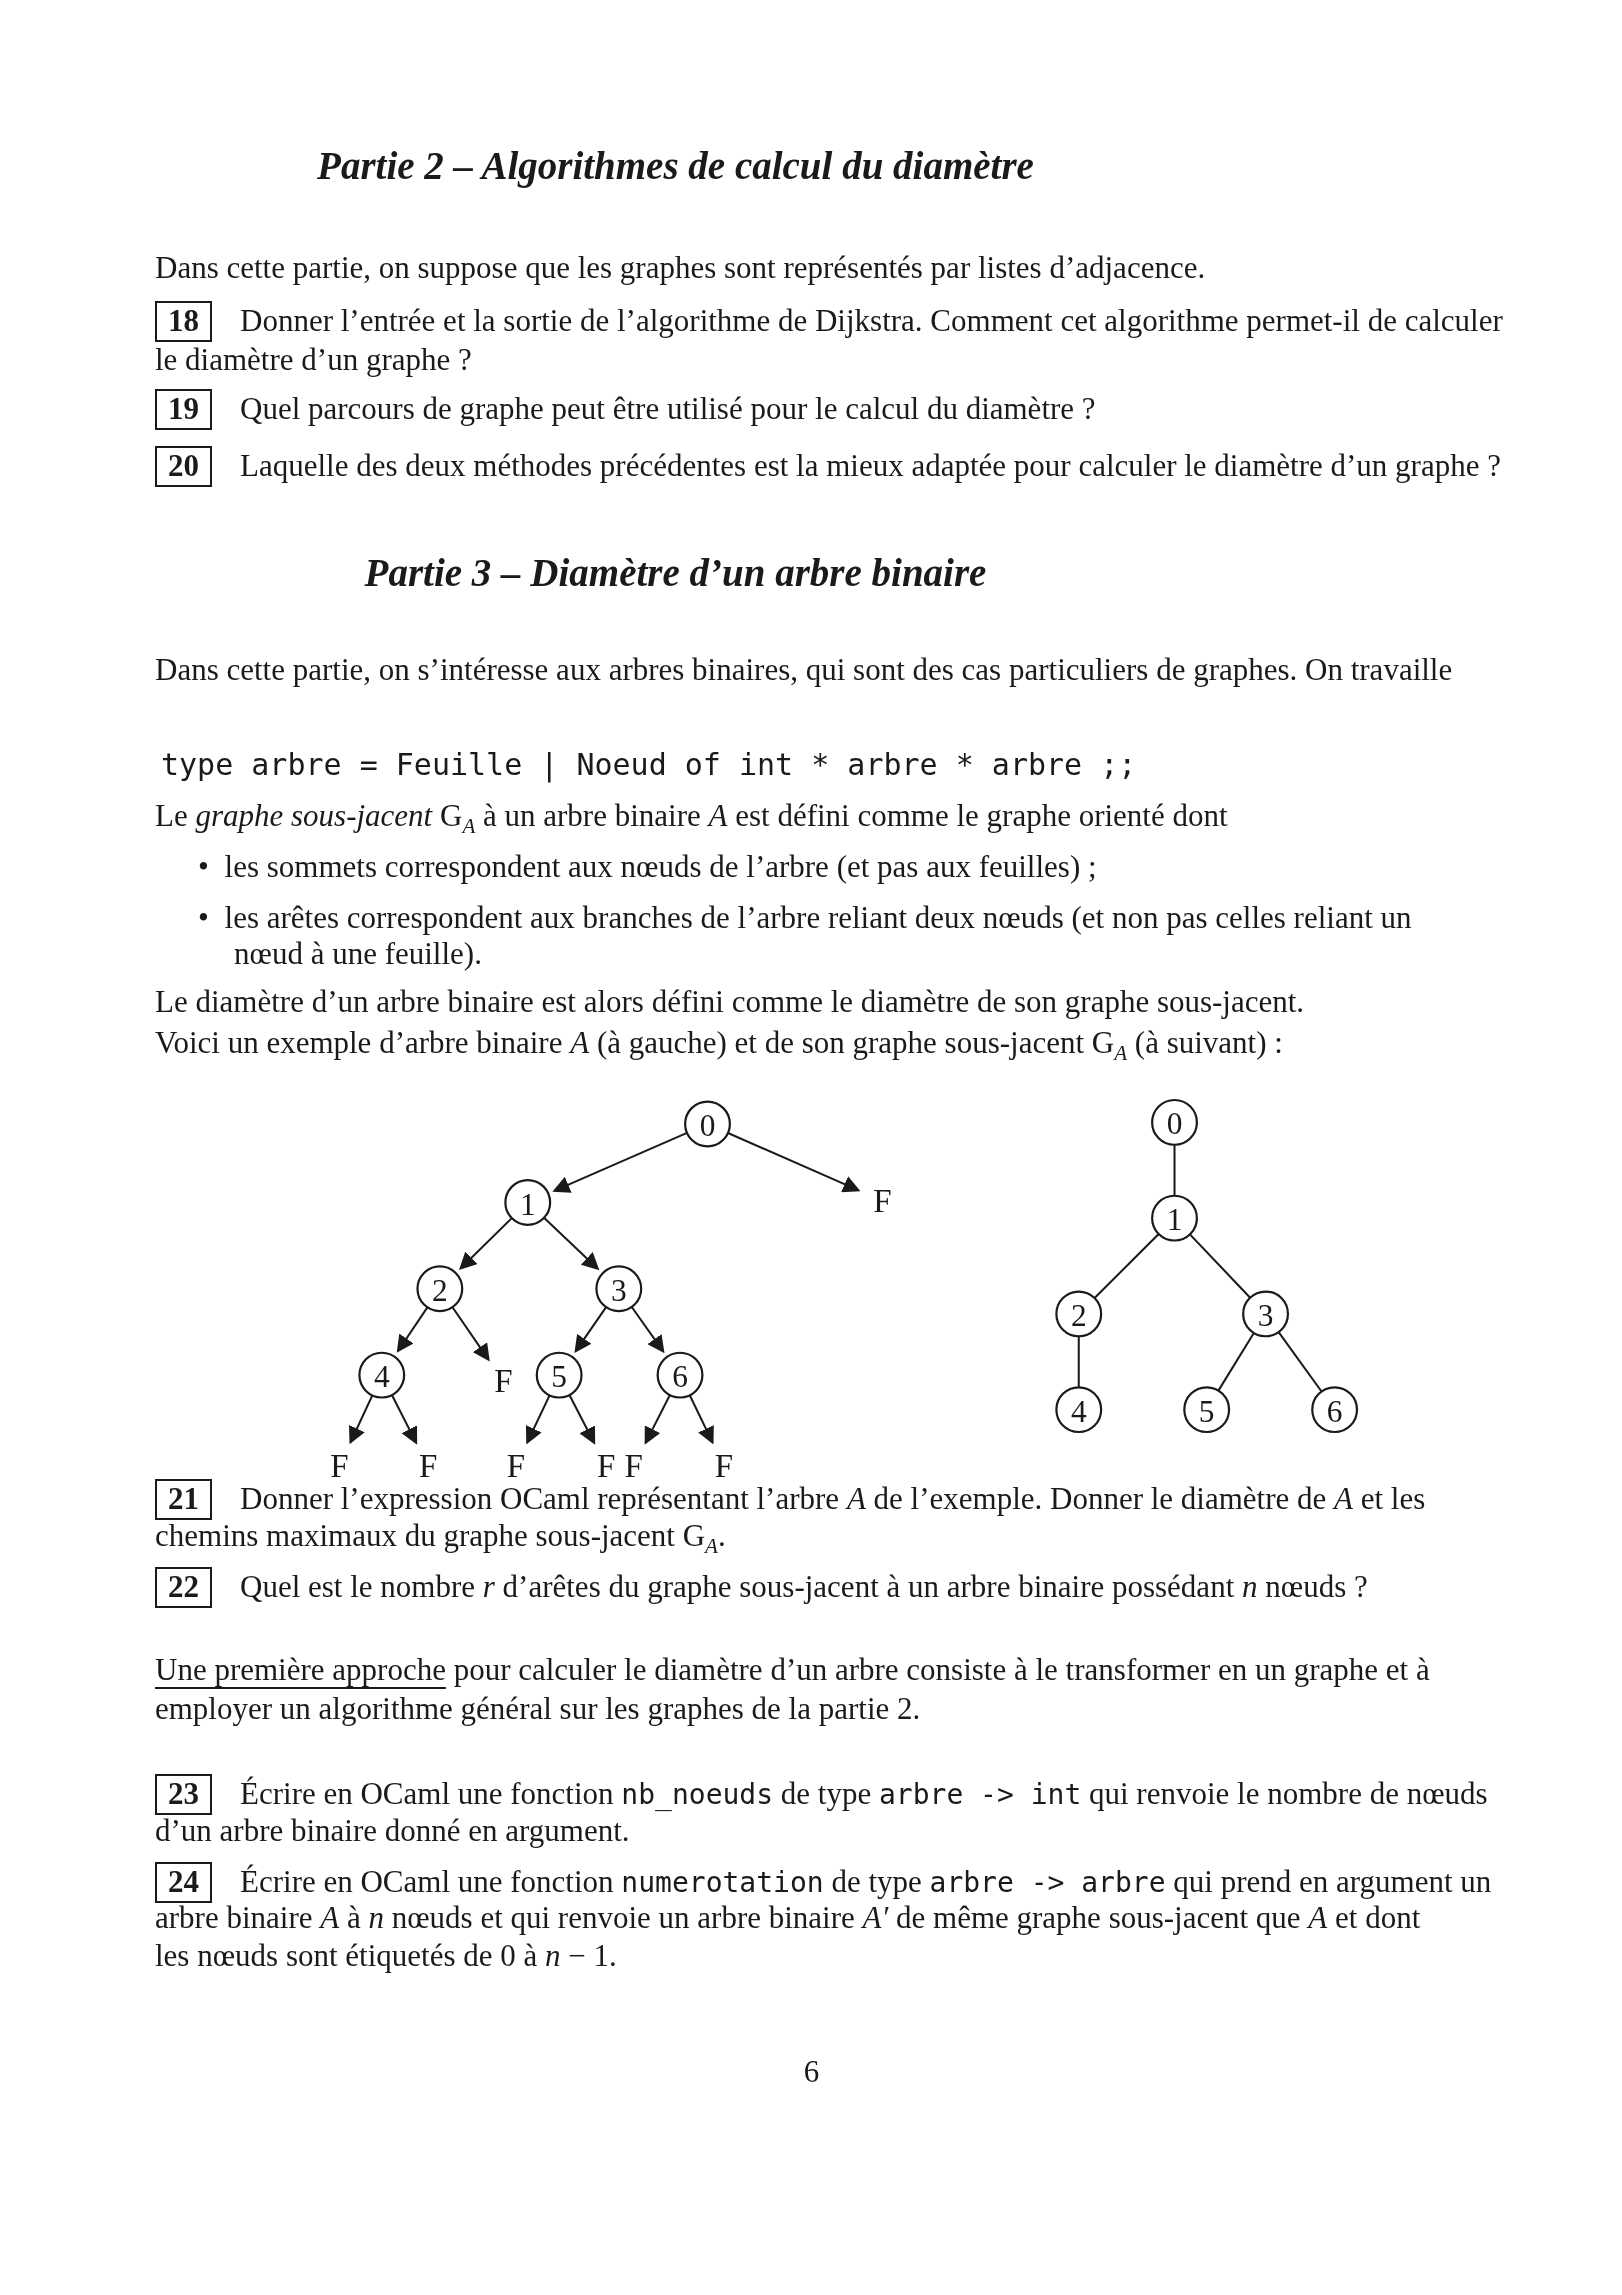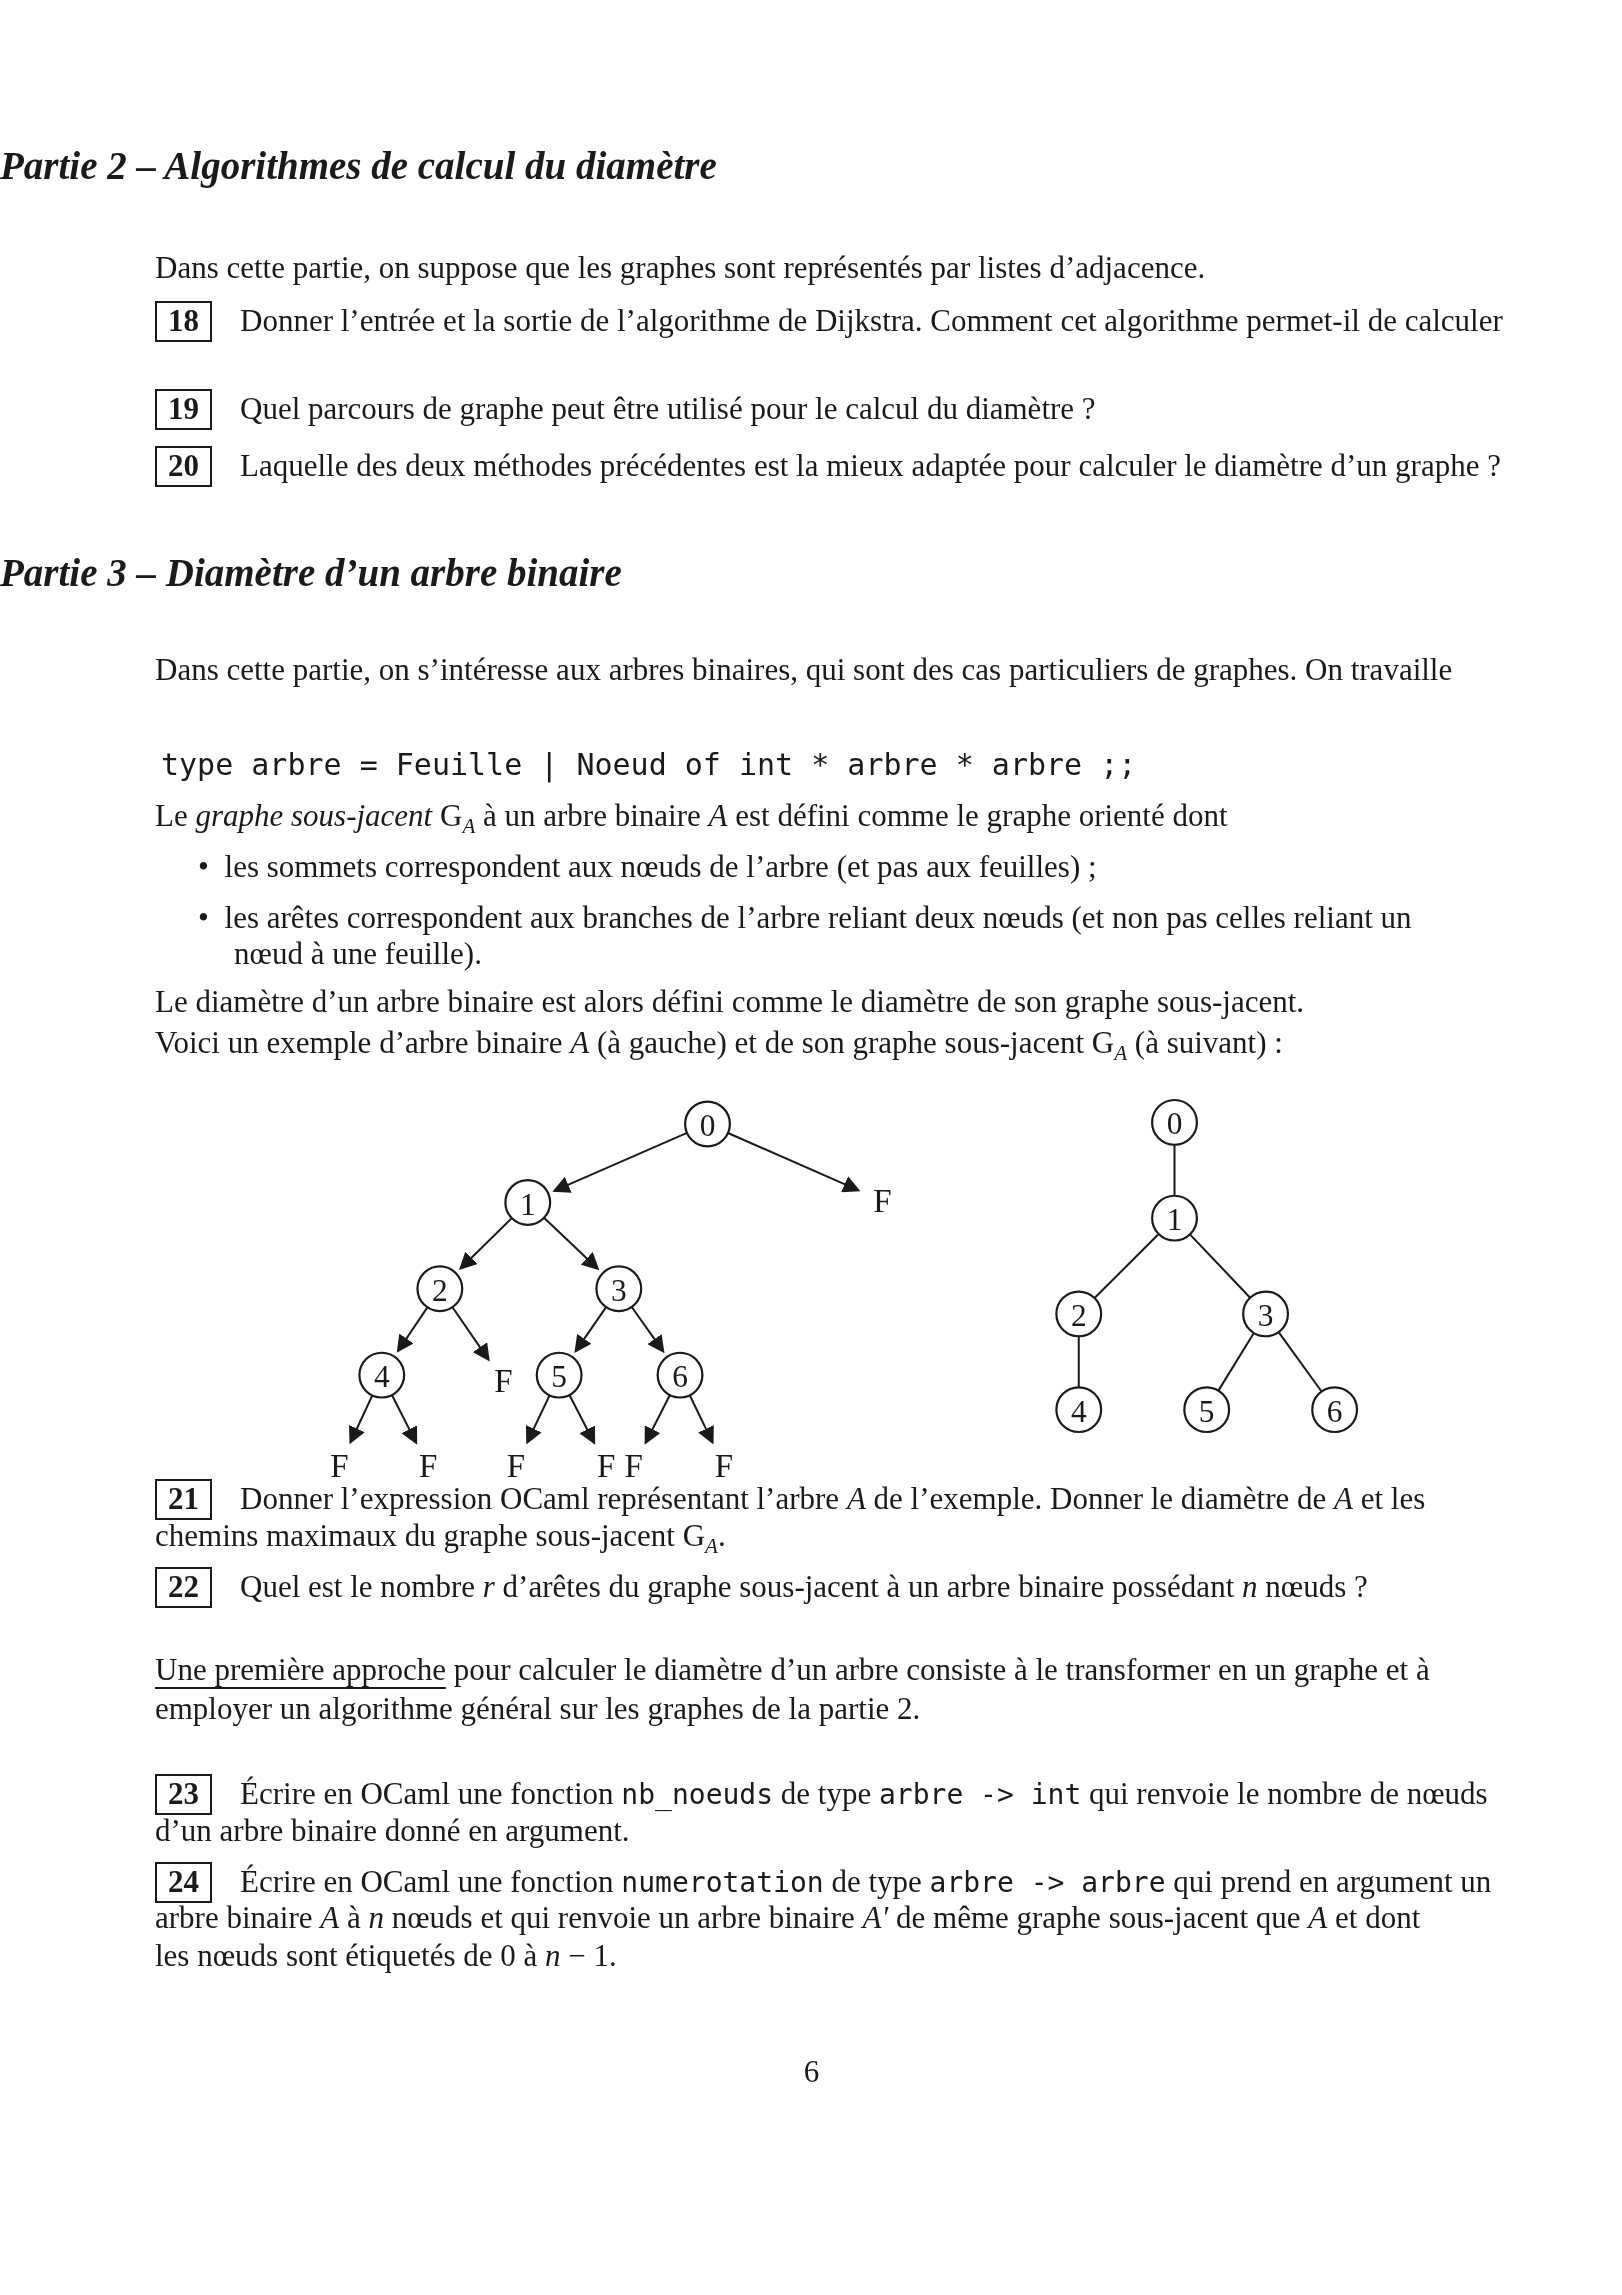--- a/index.html
+++ b/index.html
@@ -6,23 +6,24 @@
   .page{
     position:relative;
     width:1623px;height:2295px;
     background:#ffffff;
     color:#1a1a1a;
     font-family:"Liberation Serif","DejaVu Serif",serif;
     overflow:hidden;
   }
   .part-title{
     position:absolute;left:0;width:1337px;
-    text-align:left;
+    text-align:center;
     font-size:39px;font-weight:bold;font-style:italic;
     white-space:nowrap;
+    padding-left:7px;
   }
   .line{
     position:absolute;left:155px;width:1350px;
     font-size:31px;
     white-space:nowrap;
   }
   .cont{left:155px;}
   .bullet-line{left:198px;}
   .bullet-cont{left:234px;}
   .dot{font-size:31px;margin-right:15.7px;}
@@ -71,20 +72,21 @@
 
 <div class="page">
 
   <div class="part-title" style="top:143px">Partie 2 – Algorithmes de calcul du diamètre</div>
 
   <div class="line" style="top:250px">Dans cette partie, on suppose que les graphes sont représentés par listes d’adjacence.</div>
 
   <div class="line" style="top:301px">
     <span class="qbox">18</span><span>Donner l’entrée et la sortie de l’algorithme de Dijkstra. Comment cet algorithme permet-il de calculer</span>
   </div>
+  <div class="line cont" style="top:342px">le diamètre d’un graphe ?</div>
 
   <div class="line" style="top:389px">
     <span class="qbox">19</span><span>Quel parcours de graphe peut être utilisé pour le calcul du diamètre ?</span>
   </div>
 
   <div class="line" style="top:446px">
     <span class="qbox">20</span><span>Laquelle des deux méthodes précédentes est la mieux adaptée pour calculer le diamètre d’un graphe ?</span>
   </div>
 
   <div class="part-title" style="top:550px">Partie 3 – Diamètre d’un arbre binaire</div>

